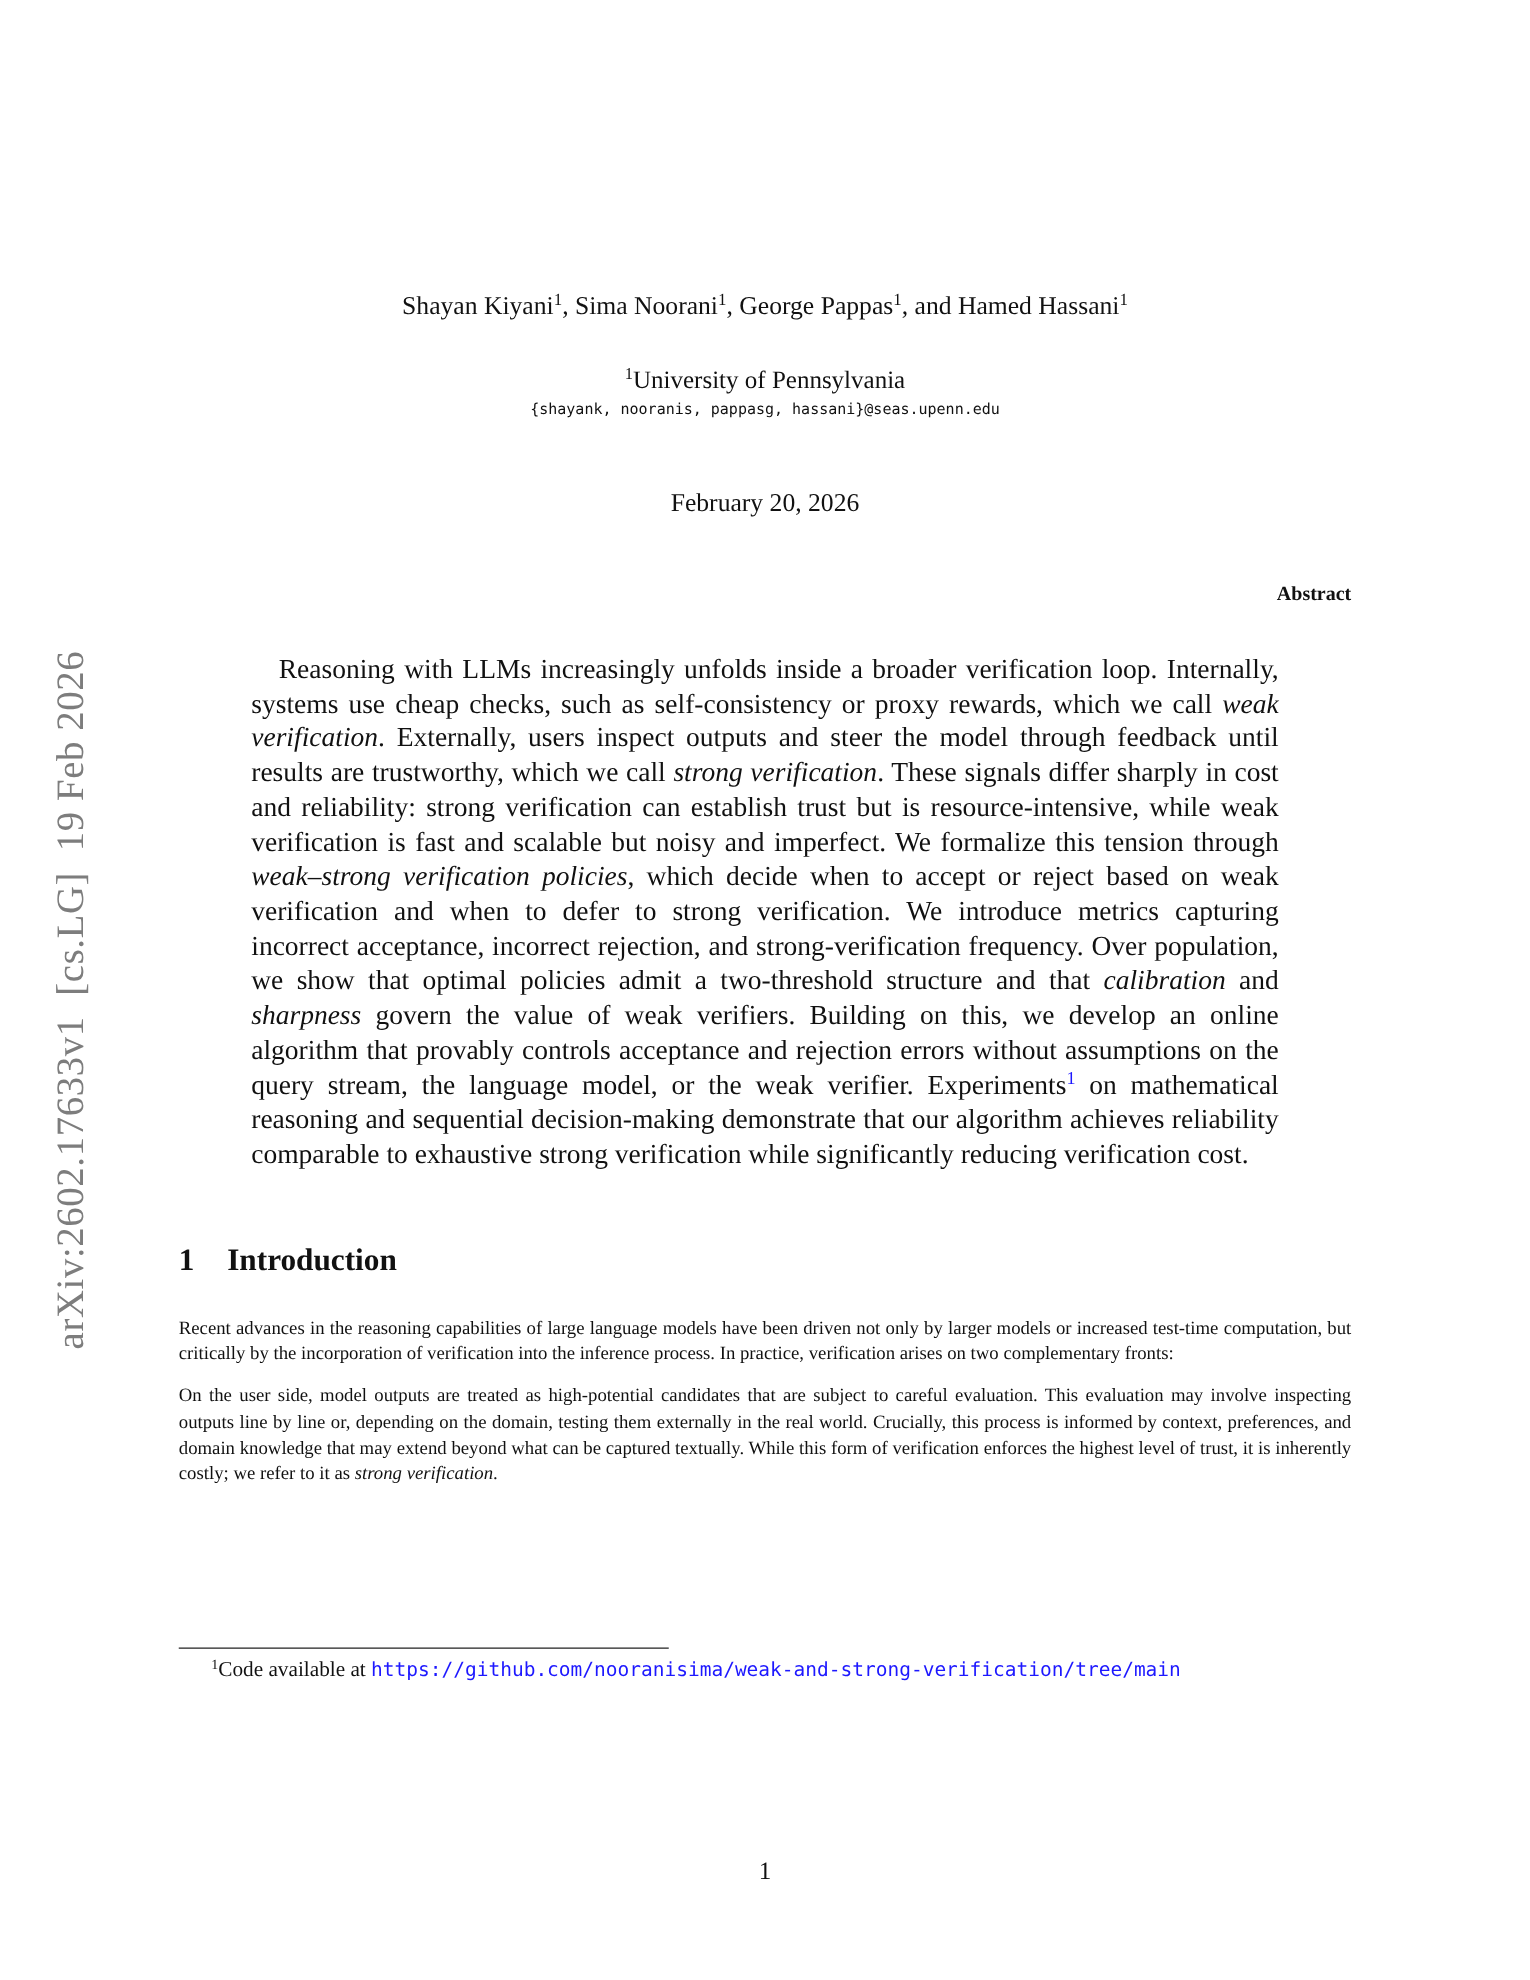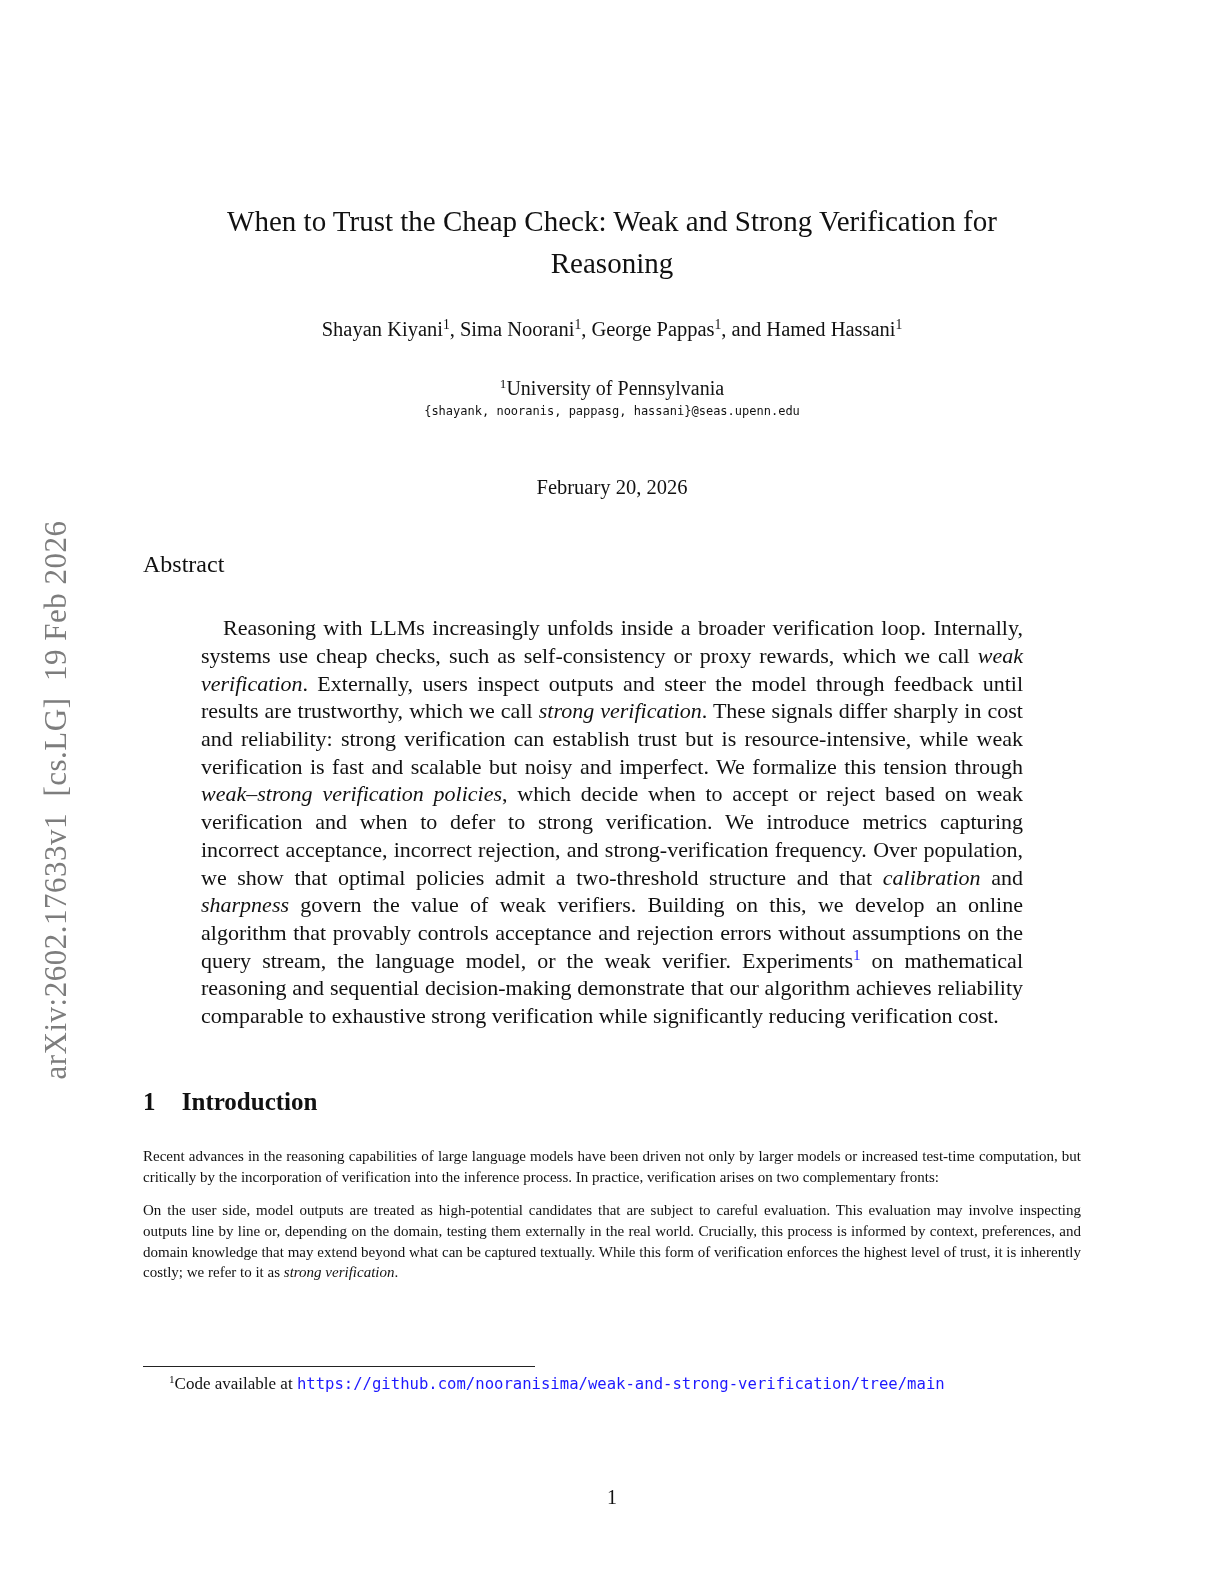--- a/index.html
+++ b/index.html
@@ -42,21 +42,21 @@
   }
   .email {
     margin-top: 4px;
     text-align: center; font-size: 12px;
     font-family: "DejaVu Sans Mono", "Liberation Mono", monospace;
   }
   .date { margin-top: 58px; text-align: center; font-size: 20.5px; }
 
   .abstract-heading {
     margin-top: 52px;
-    text-align: left; font-weight: normal; font-size: 24px;
+    text-align: right; font-weight: bold; font-size: 16px;
   }
   .abstract-body {
     width: 822px; margin: 36px auto 0 auto;
     font-size: 22px; line-height: 1.26;
     text-align: justify; text-indent: 22px;
   }
 
   .section-heading {
     margin: 58px 0 0 0;
     font-size: 25px; font-weight: bold;
@@ -75,21 +75,21 @@
   sup {
     font-size: 66%; line-height: 0;
     vertical-align: baseline; position: relative; top: -0.55em;
   }
   .it { font-style: italic; }
   .link { color: #1d18ff; text-decoration: none; }
   .mono { font-family: "DejaVu Sans Mono", "Liberation Mono", monospace; }
 
   .footnote-area {
     position: absolute;
-    left: 143px; top: 1366px;
+    left: 143px; top: 1318px;
     width: 938px;
   }
   .footnote-rule {
     width: 392px; height: 0;
     border-top: 1.5px solid #222222;
     margin-bottom: 7px;
   }
   .footnote {
     padding-left: 26px;
     font-size: 17px;
@@ -104,24 +104,20 @@
 </style>
 </head>
 <body>
 
 <div class="page">
 
   <div class="arxiv-banner">arXiv:2602.17633v1  [cs.LG]  19 Feb 2026</div>
 
   <div class="content">
 
-    <h1 class="title">
-      <span style="display:block">When to Trust the Cheap Check: Weak and Strong Verification for</span>
-      <span style="display:block">Reasoning</span>
-    </h1>
 
     <div class="authors"><span>Shayan Kiyani</span><sup>1</sup><span>, Sima Noorani</span><sup>1</sup><span>, George Pappas</span><sup>1</sup><span>, and Hamed Hassani</span><sup>1</sup></div>
 
     <div class="affiliation"><sup>1</sup><span>University of Pennsylvania</span></div>
 
     <div class="email">{shayank, nooranis, pappasg, hassani}@seas.upenn.edu</div>
 
     <div class="date">February 20, 2026</div>
 
     <div class="abstract-heading">Abstract</div>

